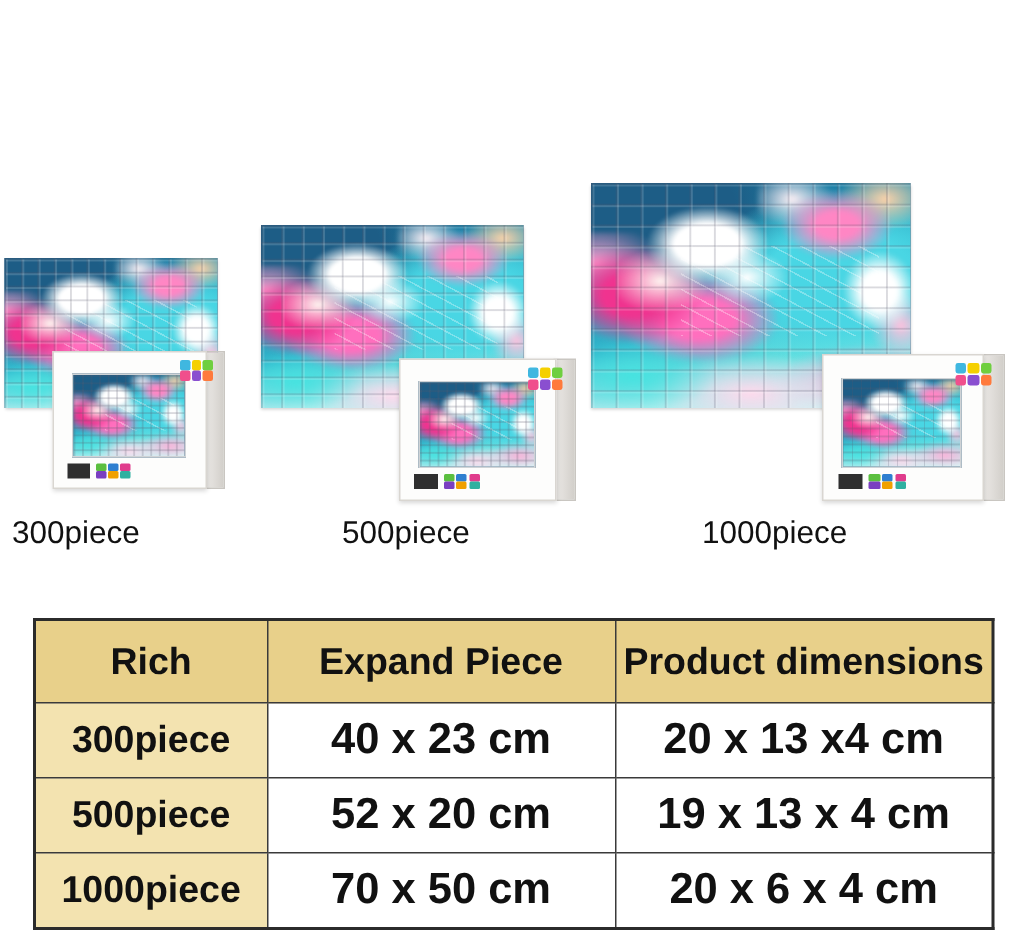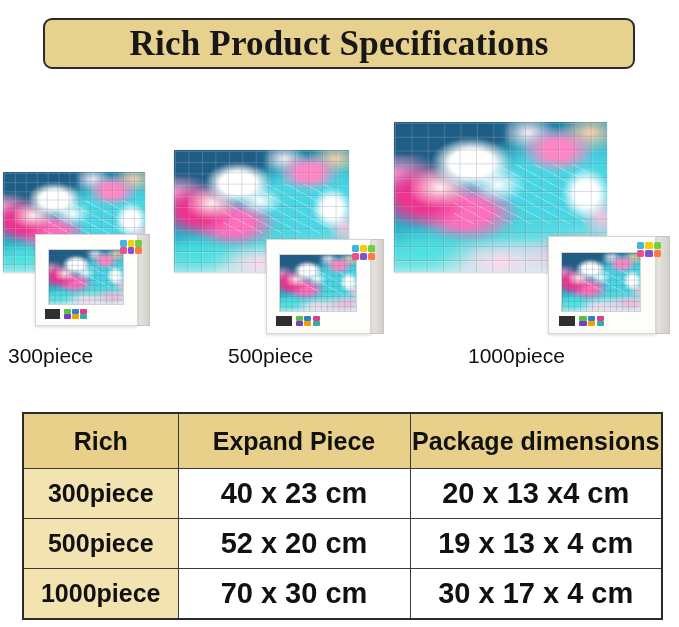--- a/index.html
+++ b/index.html
@@ -202,23 +202,20 @@
   }
   col.c1{width:155px;}
   col.c2{width:232px;}
   col.c3{width:252px;}
 </style>
 </head>
 <body>
 
 <div id="page">
 
-  <div class="title-banner">
-    <span class="title-text">Rich Product Specifications</span>
-  </div>
 
   <div class="product-group" style="left:0px;top:100px;width:180px;height:240px;">
 
     <div class="puzzle-panel" style="left:3px;top:72px;width:142px;height:100px;">
       <div class="art">
         <div class="l sky"></div>
         <div class="l pinkmass"></div>
         <div class="l whitebank"></div>
         <div class="l topright"></div>
         <div class="l rightcloud"></div>
@@ -382,35 +379,35 @@
   <table class="spec-table">
     <colgroup>
         <col class="c1">
         <col class="c2">
         <col class="c3">
       </colgroup>
     <thead>
       <tr>
         <th>Rich</th>
         <th>Expand Piece</th>
-        <th>Package dimensions</th>
+        <th>Product dimensions</th>
       </tr>
     </thead>
     <tbody>
       <tr>
         <td class="piece-cell">300piece</td>
         <td>40 x 23 cm</td>
         <td>20 x 13 x4 cm</td>
       </tr>
       <tr>
         <td class="piece-cell">500piece</td>
         <td>52 x 20 cm</td>
         <td>19 x 13 x 4 cm</td>
       </tr>
       <tr>
         <td class="piece-cell">1000piece</td>
-        <td>70 x 30 cm</td>
-        <td>30 x 17 x 4 cm</td>
+        <td>70 x 50 cm</td>
+        <td>20 x 6 x 4 cm</td>
       </tr>
     </tbody>
   </table>
 
 </div>
 
 </body></html>

